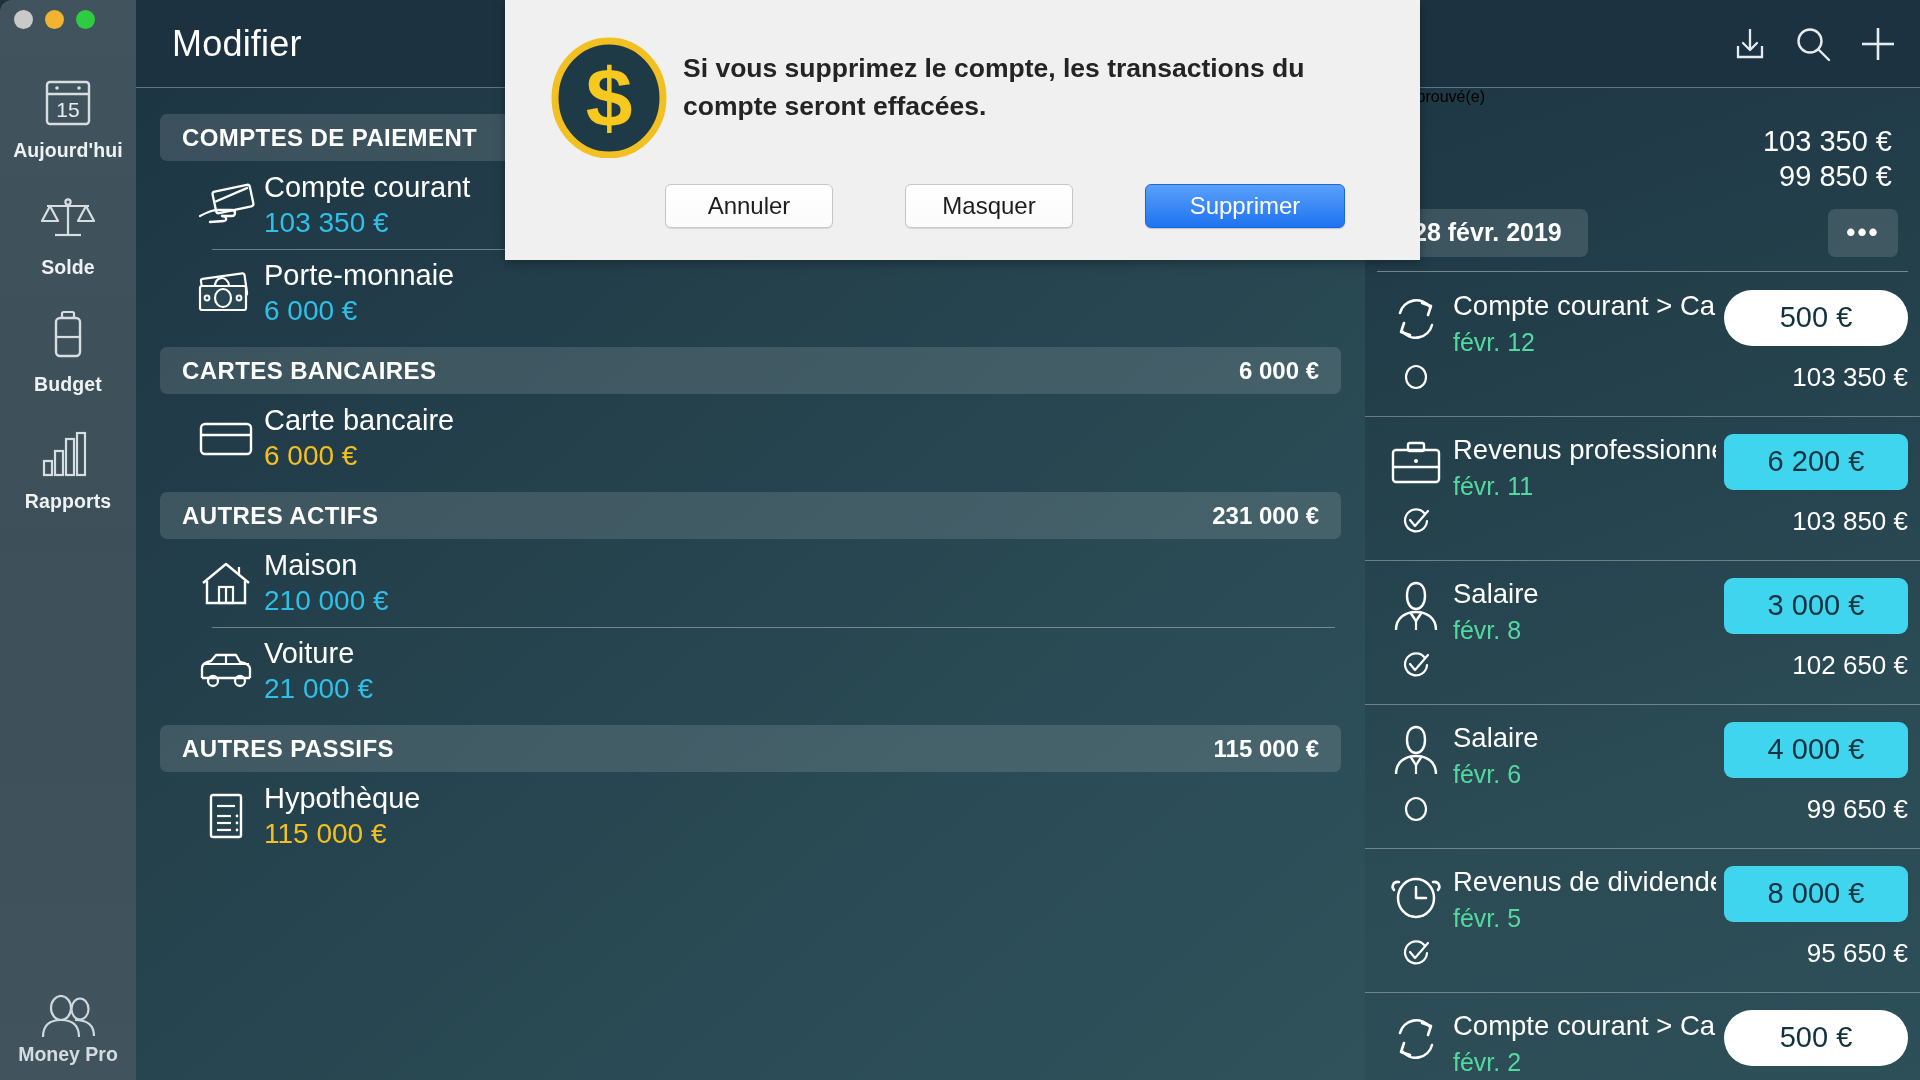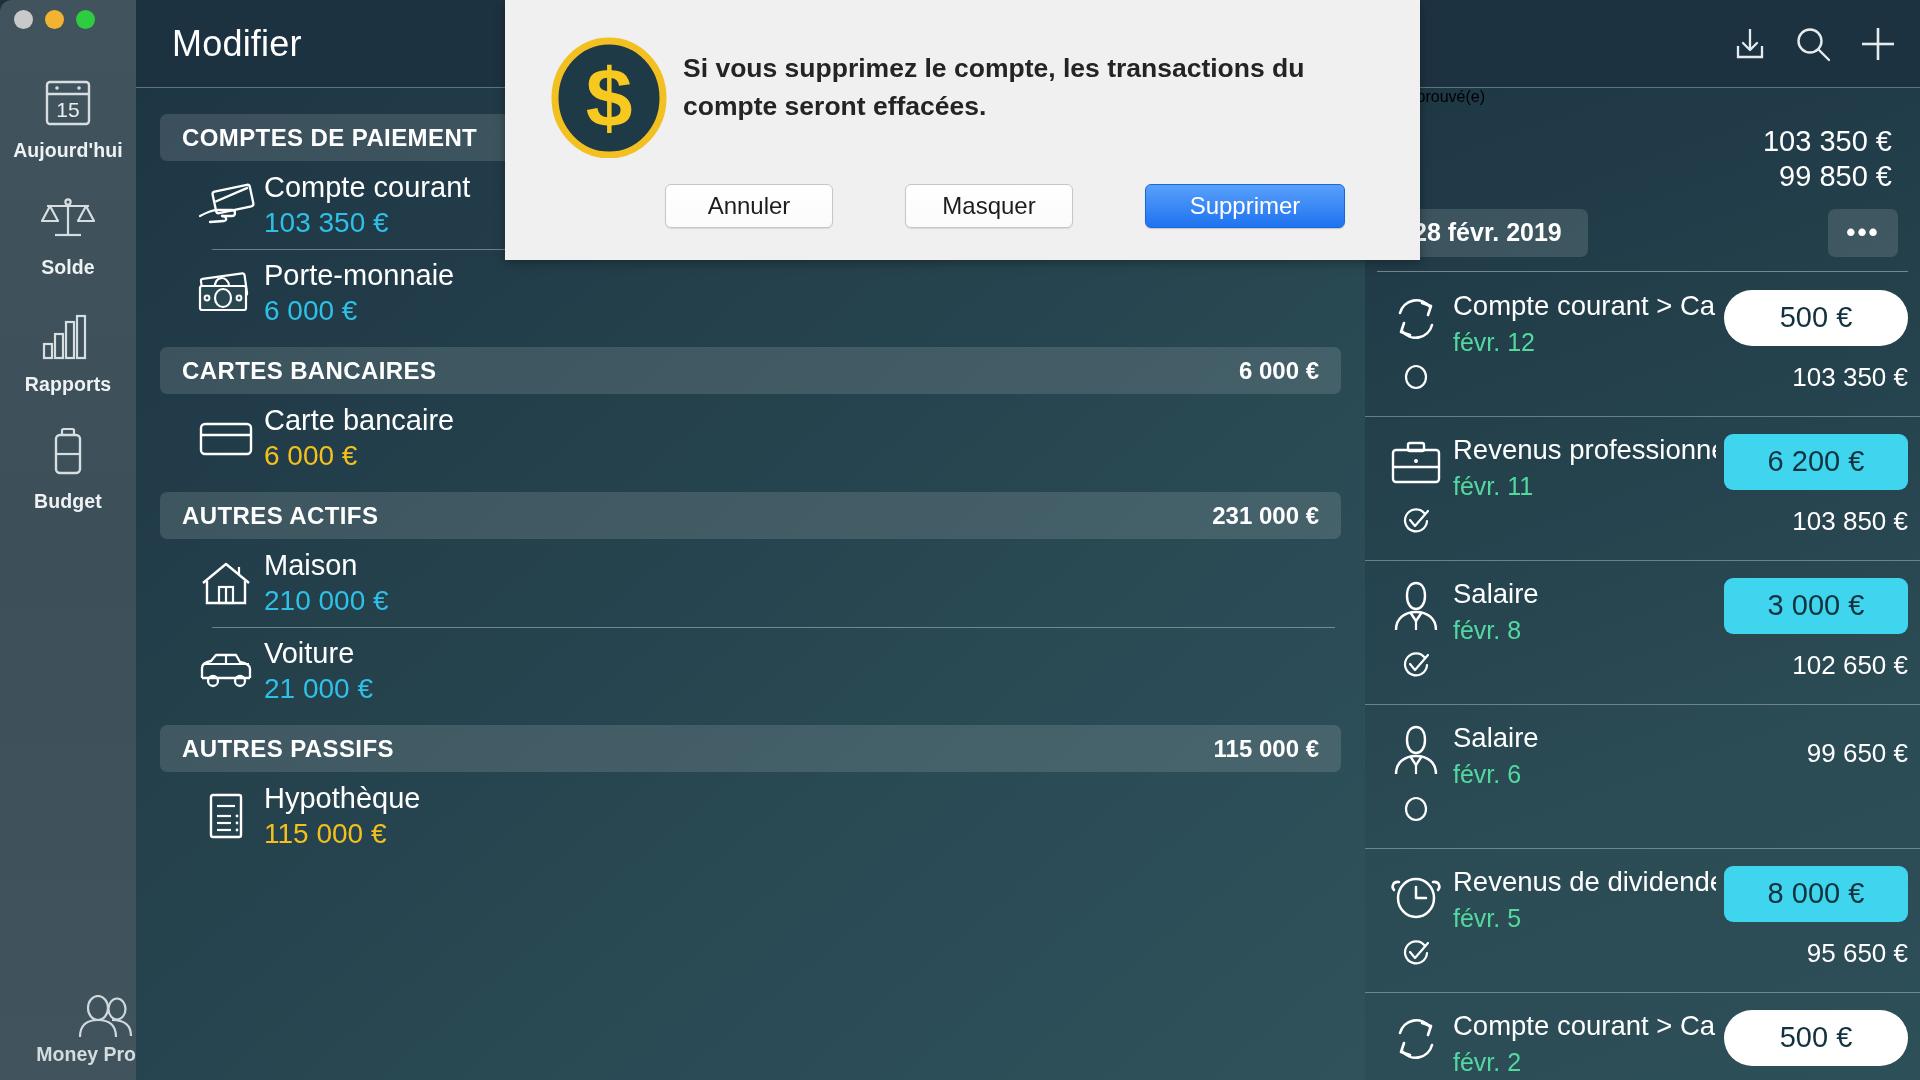--- a/index.html
+++ b/index.html
@@ -25,21 +25,21 @@
   .tl.g{ background:#2ecc40; }
 
   .rail-items{ margin-top:72px; width:100%; }
   .rail-item{
     width:100%; display:flex; flex-direction:column; align-items:center;
     margin-bottom:27px; color:#e8edef;
   }
   .rail-item .ic{ height:54px; display:flex; align-items:flex-end; justify-content:center; }
   .rail-item .lbl{ font-size:19.5px; font-weight:bold; margin-top:13px; letter-spacing:.1px; color:#eef2f4; }
   .rail-bottom{ position:absolute; bottom:14px; left:0; width:100%;
-    display:flex; flex-direction:column; align-items:flex-end; color:#cfd8dc; }
+    display:flex; flex-direction:column; align-items:center; color:#cfd8dc; }
   .rail-bottom .lbl{ font-size:19.5px; font-weight:bold; margin-top:4px; color:#d4dcdf; }
 
   
   .accounts{
     position:absolute; left:136px; top:0; width:1229px; height:1080px;
     background:linear-gradient(140deg,#1d3543 0%,#24414c 40%,#2b4c56 75%,#2f525b 100%);
     overflow:hidden;
   }
   .acc-header{
     height:88px; background:#1d3240; border-top-right-radius:0;
@@ -187,39 +187,39 @@
             <line x1="14" y1="40" x2="40" y2="40" stroke="#d7dee1" stroke-width="2.2"></line>
             <path d="M1 26 L9 11 L17 26 Z" fill="none" stroke="#d7dee1" stroke-width="2.2" stroke-linejoin="round"></path>
             <path d="M37 26 L45 11 L53 26 Z" fill="none" stroke="#d7dee1" stroke-width="2.2" stroke-linejoin="round"></path>
           </svg>
         </span>
         <span class="lbl">Solde</span>
       </div>
 
       <div class="rail-item">
         <span class="ic">
+          <svg width="40" height="50" viewBox="0 0 40 50">
+            <rect x="14" y="2" width="12" height="6" rx="1.5" fill="none" stroke="#d7dee1" stroke-width="2.2"></rect>
+            <rect x="8" y="8" width="24" height="38" rx="4" fill="none" stroke="#d7dee1" stroke-width="2.4"></rect>
+            <line x1="8" y1="27" x2="32" y2="27" stroke="#d7dee1" stroke-width="2.2"></line>
+          </svg>
+        </span>
+        <span class="lbl">Budget</span>
+      </div>
+
+      <div class="rail-item">
+        <span class="ic">
           <svg width="52" height="46" viewBox="0 0 52 46">
             <rect x="2" y="30" width="8" height="14" fill="none" stroke="#d7dee1" stroke-width="2.2"></rect>
             <rect x="13" y="20" width="8" height="24" fill="none" stroke="#d7dee1" stroke-width="2.2"></rect>
             <rect x="24" y="8" width="8" height="36" fill="none" stroke="#d7dee1" stroke-width="2.2"></rect>
             <rect x="35" y="2" width="8" height="42" fill="none" stroke="#d7dee1" stroke-width="2.2"></rect>
           </svg>
         </span>
         <span class="lbl">Rapports</span>
-      </div>
-
-      <div class="rail-item">
-        <span class="ic">
-          <svg width="40" height="50" viewBox="0 0 40 50">
-            <rect x="14" y="2" width="12" height="6" rx="1.5" fill="none" stroke="#d7dee1" stroke-width="2.2"></rect>
-            <rect x="8" y="8" width="24" height="38" rx="4" fill="none" stroke="#d7dee1" stroke-width="2.4"></rect>
-            <line x1="8" y1="27" x2="32" y2="27" stroke="#d7dee1" stroke-width="2.2"></line>
-          </svg>
-        </span>
-        <span class="lbl">Budget</span>
       </div>
     </div>
 
     <div class="rail-bottom">
       <span class="ic">
         <svg width="62" height="44" viewBox="0 0 62 44">
           <ellipse cx="24" cy="13" rx="10" ry="12" fill="none" stroke="#cfd8dc" stroke-width="2.2"></ellipse>
           <path d="M6 42 C6 29 14 25 24 25 C34 25 42 29 42 42" fill="none" stroke="#cfd8dc" stroke-width="2.2"></path>
           <ellipse cx="43" cy="14" rx="8.5" ry="10.5" fill="none" stroke="#cfd8dc" stroke-width="2.2"></ellipse>
           <path d="M38 25 C49 25 57 29 57 41" fill="none" stroke="#cfd8dc" stroke-width="2.2"></path>
@@ -491,20 +491,21 @@
             <svg width="30" height="30" viewBox="0 0 30 30">
               <ellipse cx="15" cy="15" rx="10" ry="11" fill="none" stroke="#fff" stroke-width="2.2"></ellipse>
             </svg>
           </span>
         </div>
         <div class="tx-mid">
           <span class="tx-title">Salaire</span>
           <span class="tx-date">févr. 6</span>
         </div>
         <div class="tx-right">
+          <span class="pill cyan">4 000 €</span>
           <span class="tx-bal">99 650 €</span>
         </div>
       </div>
 
       <div class="tx">
         <div class="tx-left">
           <span class="tx-cat">
             <svg width="56" height="54" viewBox="0 0 56 54">
               <ellipse cx="28" cy="30" rx="18" ry="19" fill="none" stroke="#fff" stroke-width="2.5"></ellipse>
               <path d="M11 14 C5 13 3 19 6 22" fill="none" stroke="#fff" stroke-width="2.5" stroke-linecap="round"></path>

